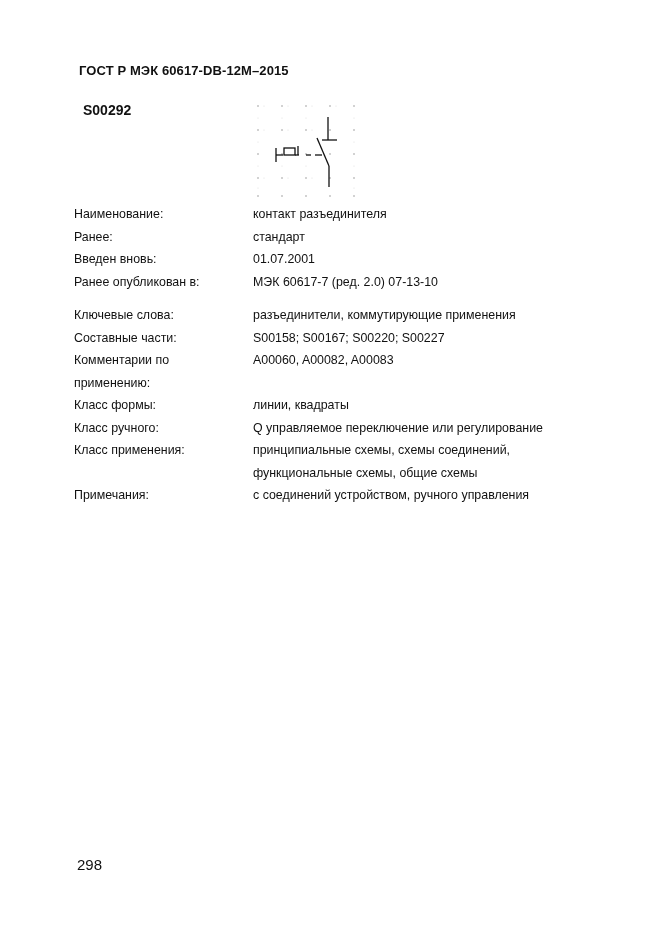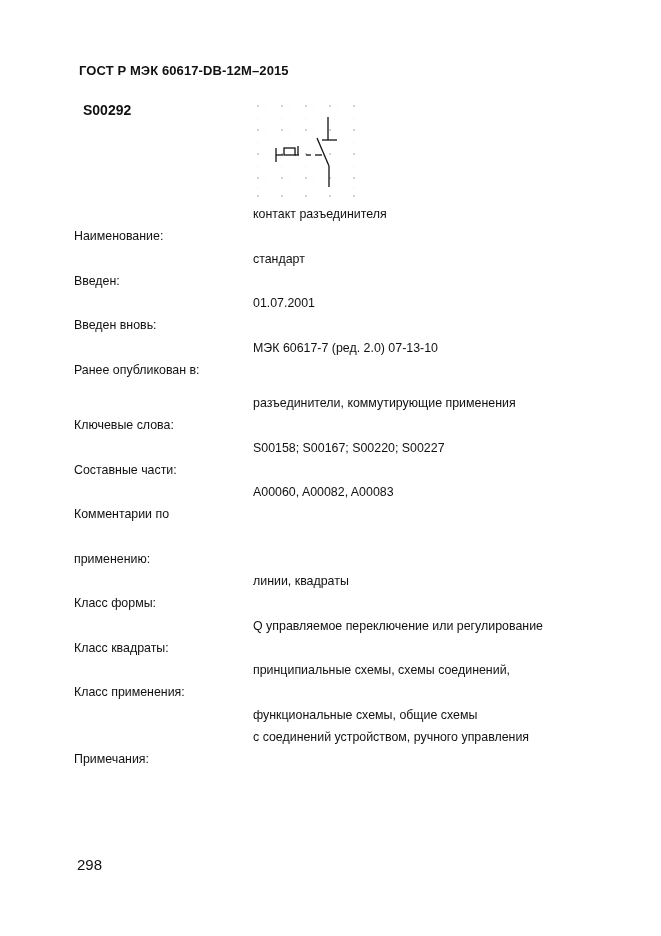--- a/index.html
+++ b/index.html
@@ -16,21 +16,21 @@
       font-size: 14px; font-weight: bold;
     }
     .symbol-figure {
       position: absolute; left: 252px; top: 100px; width: 110px; height: 105px;
     }
     .props {
       position: absolute; left: 74px; top: 203px; width: 520px;
       font-size: 12.4px; line-height: 22.5px;
     }
     .row { display: flex; }
-    .row .label { width: 152px; flex: 0 0 152px; margin-top: 22px; }
+    .row .label { width: 152px; flex: 0 0 152px; }
     .row .value { flex: 1; margin-left: 27px; }
     .gap { height: 11px; }
     .page-number {
       position: absolute; left: 77px; top: 856px; font-size: 15px;
     }
   </style>
 </head>
 <body>
 
 <div class="doc-header">ГОСТ Р МЭК 60617-DB-12M–2015</div>
@@ -111,21 +111,21 @@
     </g>
   </svg>
 </div>
 
 <div class="props">
   <div class="row">
     <span class="label">Наименование:</span>
     <span class="value">контакт разъединителя</span>
   </div>
   <div class="row">
-    <span class="label">Введен:</span>
+    <span class="label">Ранее:</span>
     <span class="value">стандарт</span>
   </div>
   <div class="row">
     <span class="label">Введен вновь:</span>
     <span class="value">01.07.2001</span>
   </div>
   <div class="row">
     <span class="label">Ранее опубликован в:</span>
     <span class="value">МЭК 60617-7 (ред. 2.0) 07-13-10</span>
   </div>
@@ -146,21 +146,21 @@
   </div>
   <div class="row">
     <span class="label">применению:</span>
     <span class="value"></span>
   </div>
   <div class="row">
     <span class="label">Класс формы:</span>
     <span class="value">линии, квадраты</span>
   </div>
   <div class="row">
-    <span class="label">Класс квадраты:</span>
+    <span class="label">Класс ручного:</span>
     <span class="value">Q управляемое переключение или регулирование</span>
   </div>
   <div class="row">
     <span class="label">Класс применения:</span>
     <span class="value">принципиальные схемы, схемы соединений,</span>
   </div>
   <div class="row">
     <span class="label"></span>
     <span class="value">функциональные схемы, общие схемы</span>
   </div>

